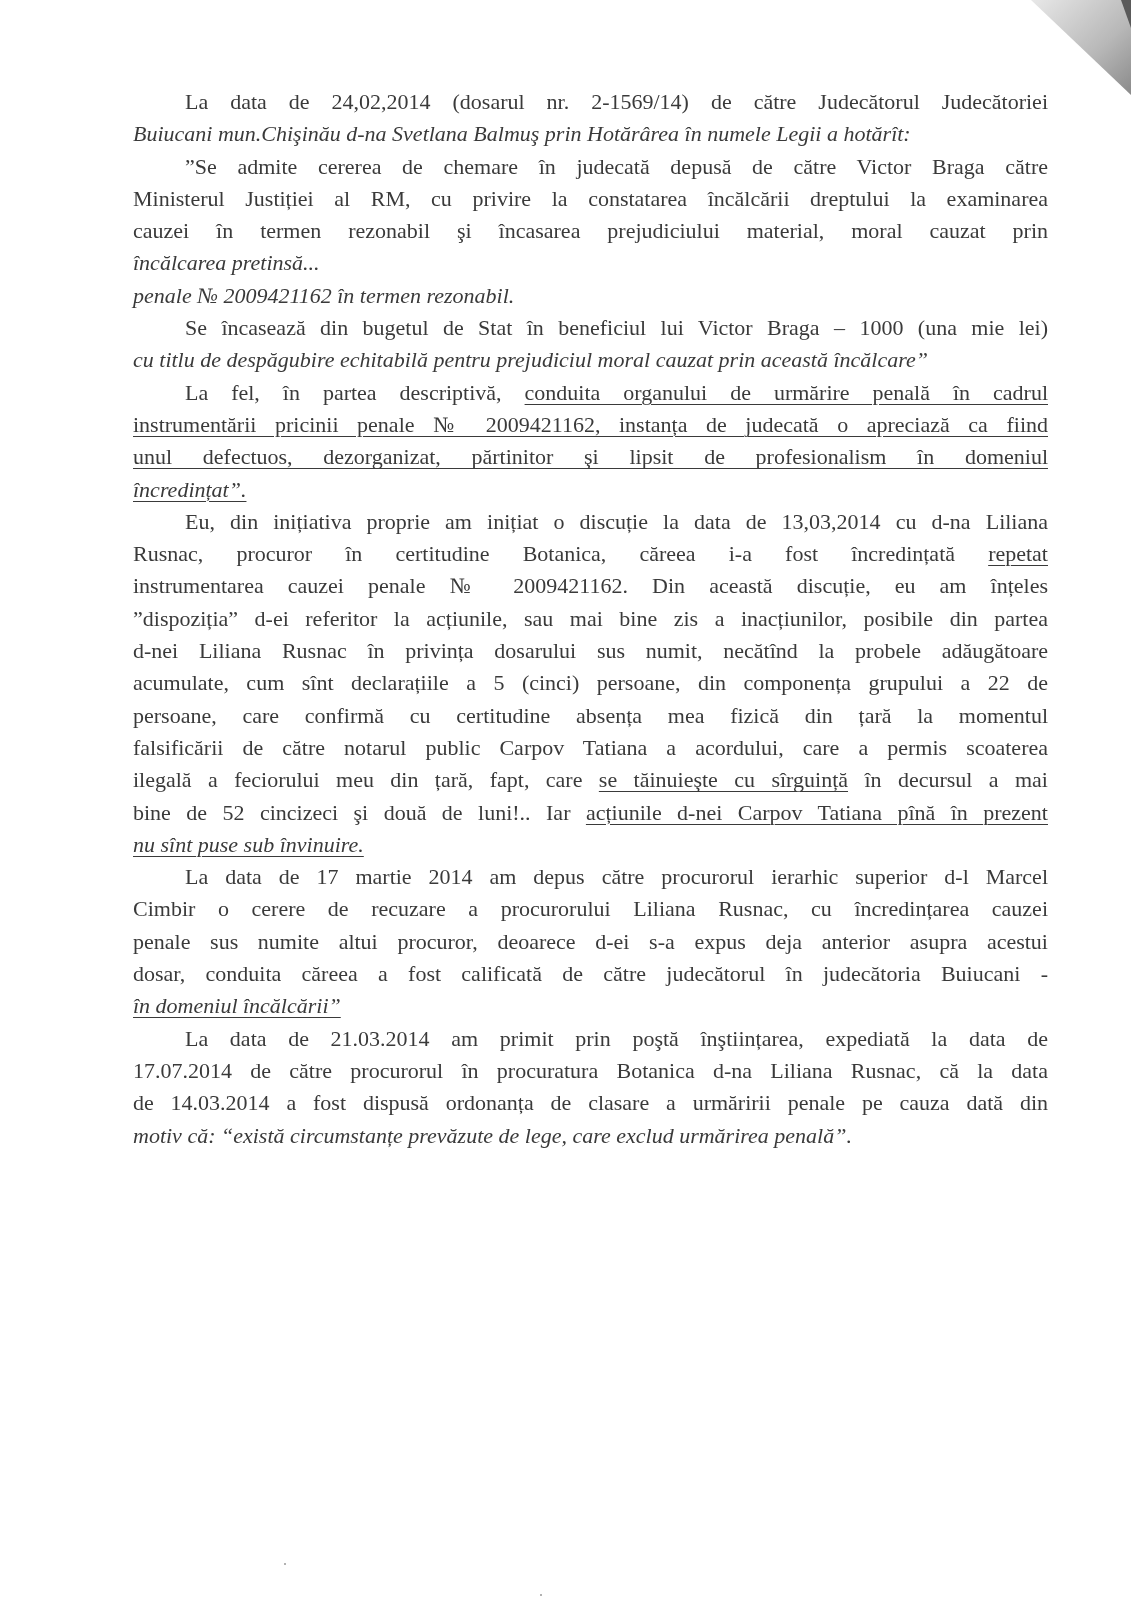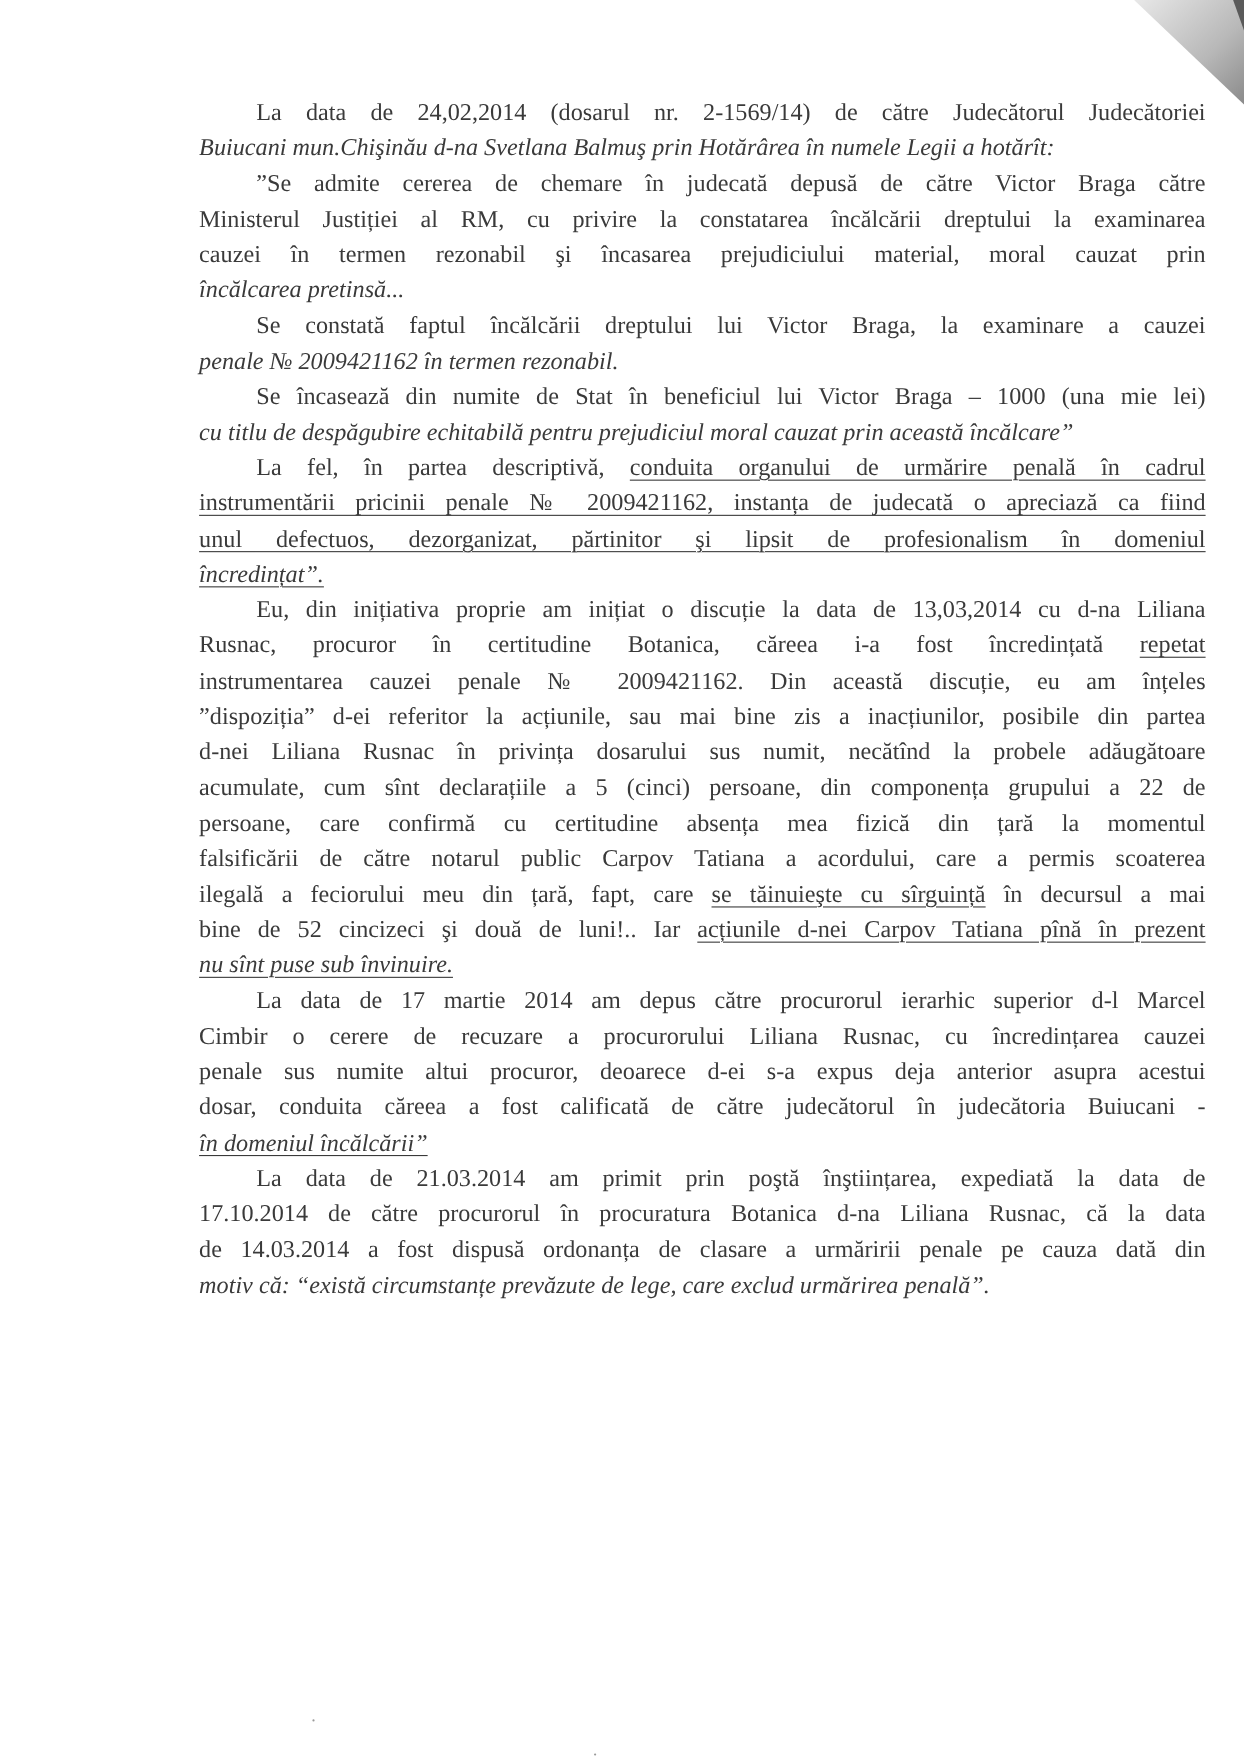--- a/index.html
+++ b/index.html
@@ -5,21 +5,21 @@
   html, body { margin: 0; padding: 0; }
   body {
     width: 1131px; height: 1600px; background: #ffffff; position: relative; overflow: hidden;
     font-family: "Liberation Serif", "DejaVu Serif", serif;
     color: #3a3a3a;
   }
   .corner {
     position: absolute; top: 0; right: 0; width: 160px; height: 100px; pointer-events: none;
   }
   .page {
-    position: absolute; left: 133px; top: 86px; width: 915px; margin-left: 48px;
+    position: absolute; left: 133px; top: 86px; width: 915px;
   }
   .line {
     font-size: 22px; line-height: 32.3px; height: 32.3px; white-space: nowrap;
     text-align: justify; text-align-last: justify;
   }
   .line.last { text-align-last: left; font-style: italic; }
   .line.indent { padding-left: 52px; }
   .u { text-decoration: underline; text-decoration-thickness: 1px; text-underline-offset: 4px; }
   .dots { position: absolute; width: 2px; height: 2px; background: #999; border-radius: 1px; }
 </style>
@@ -43,25 +43,24 @@
       <div class="line indent"><span>La data de 24,02,2014 (dosarul nr. 2-1569/14) de către Judecătorul Judecătoriei</span></div>
       <div class="line last"><span>Buiucani mun.Chişinău d-na Svetlana Balmuş prin Hotărârea în numele Legii a hotărît:</span></div>
     </div>
     <div>
       <div class="line indent"><span>”Se admite cererea de chemare în judecată depusă de către Victor Braga către</span></div>
       <div class="line"><span>Ministerul Justiției al RM, cu privire la constatarea încălcării dreptului la examinarea</span></div>
       <div class="line"><span>cauzei în termen rezonabil şi încasarea prejudiciului material, moral cauzat prin</span></div>
       <div class="line last"><span>încălcarea pretinsă...</span></div>
     </div>
     <div>
-      <div class="line indent"><span>Se constată faptul încălcării dreptului lui Victor Braga, la examinare a cauzei</span></div>
       <div class="line last"><span>penale № 2009421162 în termen rezonabil.</span></div>
     </div>
     <div>
-      <div class="line indent"><span>Se încasează din numite de Stat în beneficiul lui Victor Braga – 1000 (una mie lei)</span></div>
+      <div class="line indent"><span>Se încasează din bugetul de Stat în beneficiul lui Victor Braga – 1000 (una mie lei)</span></div>
       <div class="line last"><span>cu titlu de despăgubire echitabilă pentru prejudiciul moral cauzat prin această încălcare”</span></div>
     </div>
     <div>
       <div class="line indent"><span>La fel, în partea descriptivă, </span><span class="u">conduita organului de urmărire penală în cadrul</span></div>
       <div class="line"><span class="u">instrumentării pricinii penale № 2009421162, instanța de judecată o apreciază ca fiind</span></div>
       <div class="line"><span class="u">unul defectuos, dezorganizat, părtinitor şi lipsit de profesionalism în domeniul</span></div>
       <div class="line last"><span class="u">încredințat”.</span></div>
     </div>
     <div>
       <div class="line indent"><span>Eu, din inițiativa proprie am inițiat o discuție la data de 13,03,2014 cu d-na Liliana</span></div>
@@ -78,20 +77,20 @@
     </div>
     <div>
       <div class="line indent"><span>La data de 17 martie 2014 am depus către procurorul ierarhic superior d-l Marcel</span></div>
       <div class="line"><span>Cimbir o cerere de recuzare a procurorului Liliana Rusnac, cu încredințarea cauzei</span></div>
       <div class="line"><span>penale sus numite altui procuror, deoarece d-ei s-a expus deja anterior asupra acestui</span></div>
       <div class="line"><span>dosar, conduita căreea a fost calificată de către judecătorul în judecătoria Buiucani -</span></div>
       <div class="line last"><span class="u">în domeniul încălcării”</span></div>
     </div>
     <div>
       <div class="line indent"><span>La data de 21.03.2014 am primit prin poştă înştiințarea, expediată la data de</span></div>
-      <div class="line"><span>17.10.2014 de către procurorul în procuratura Botanica d-na Liliana Rusnac, că la data</span></div>
+      <div class="line"><span>17.07.2014 de către procurorul în procuratura Botanica d-na Liliana Rusnac, că la data</span></div>
       <div class="line"><span>de 14.03.2014 a fost dispusă ordonanța de clasare a urmăririi penale pe cauza dată din</span></div>
       <div class="line last"><span>motiv că: “există circumstanțe prevăzute de lege, care exclud urmărirea penală”.</span></div>
     </div>
   </div>
 
 <div class="dots" style="left:284px;top:1563px;"></div>
 <div class="dots" style="left:540px;top:1594px;"></div>
 
 </body></html>

